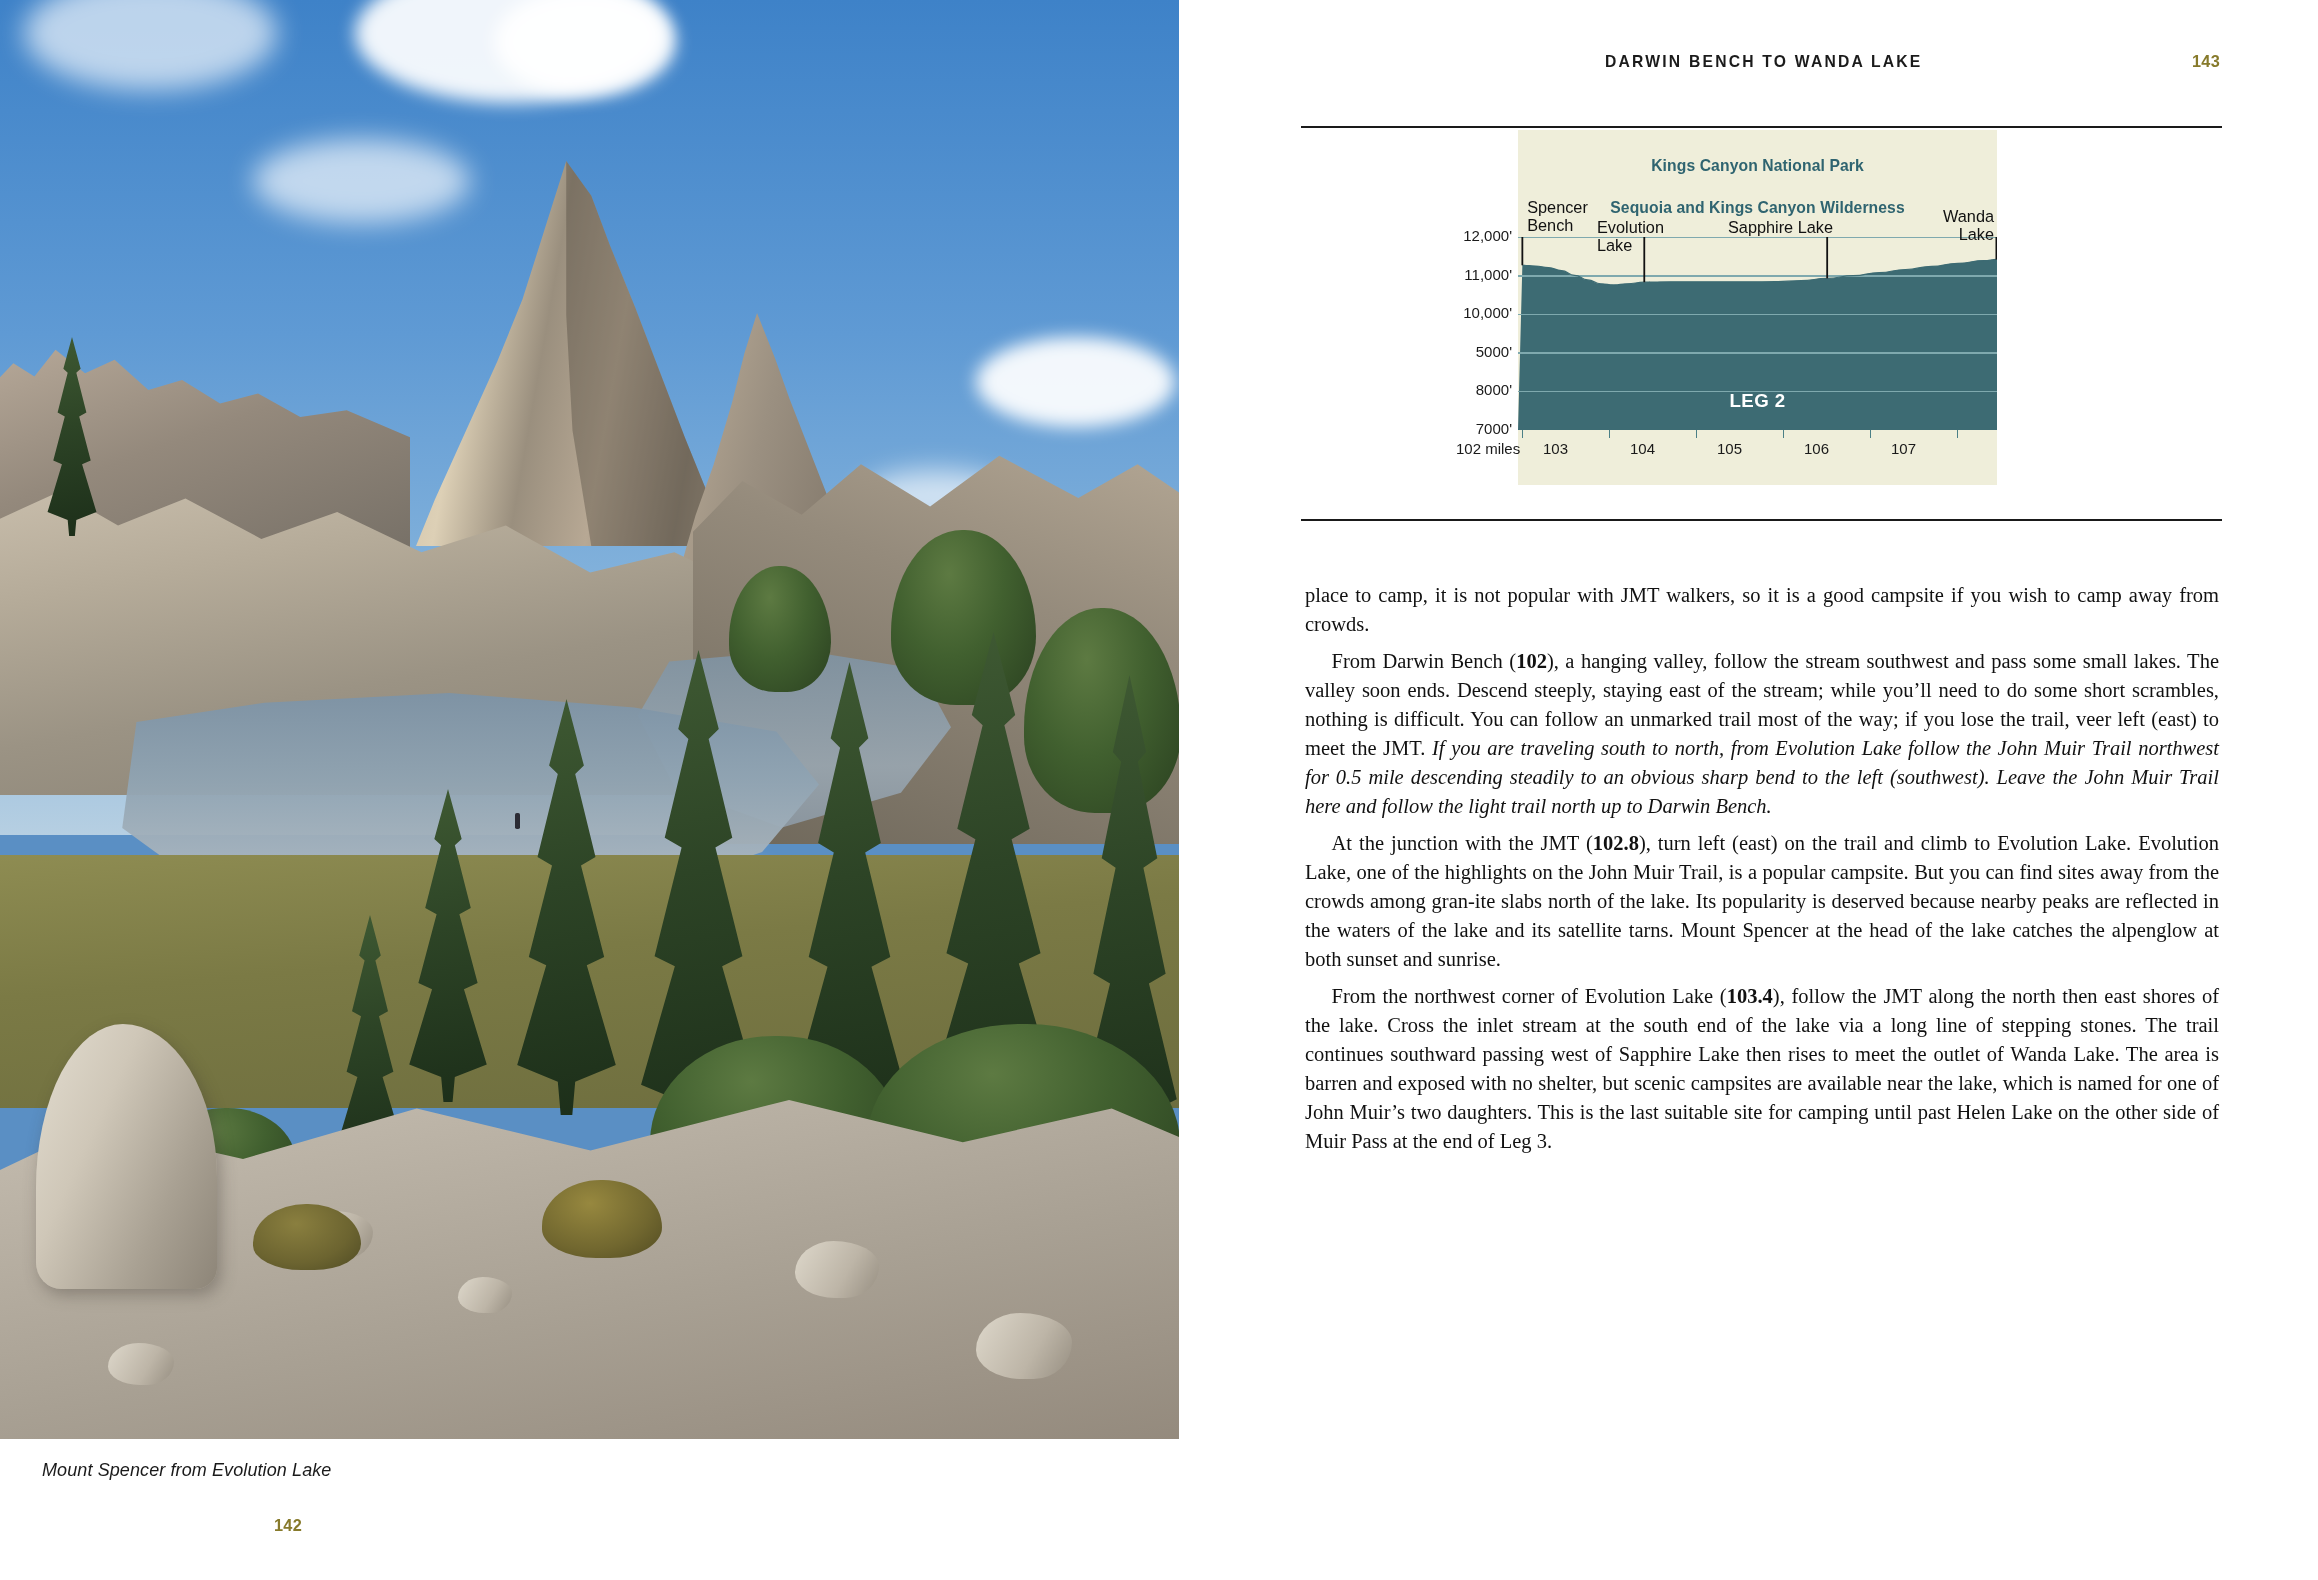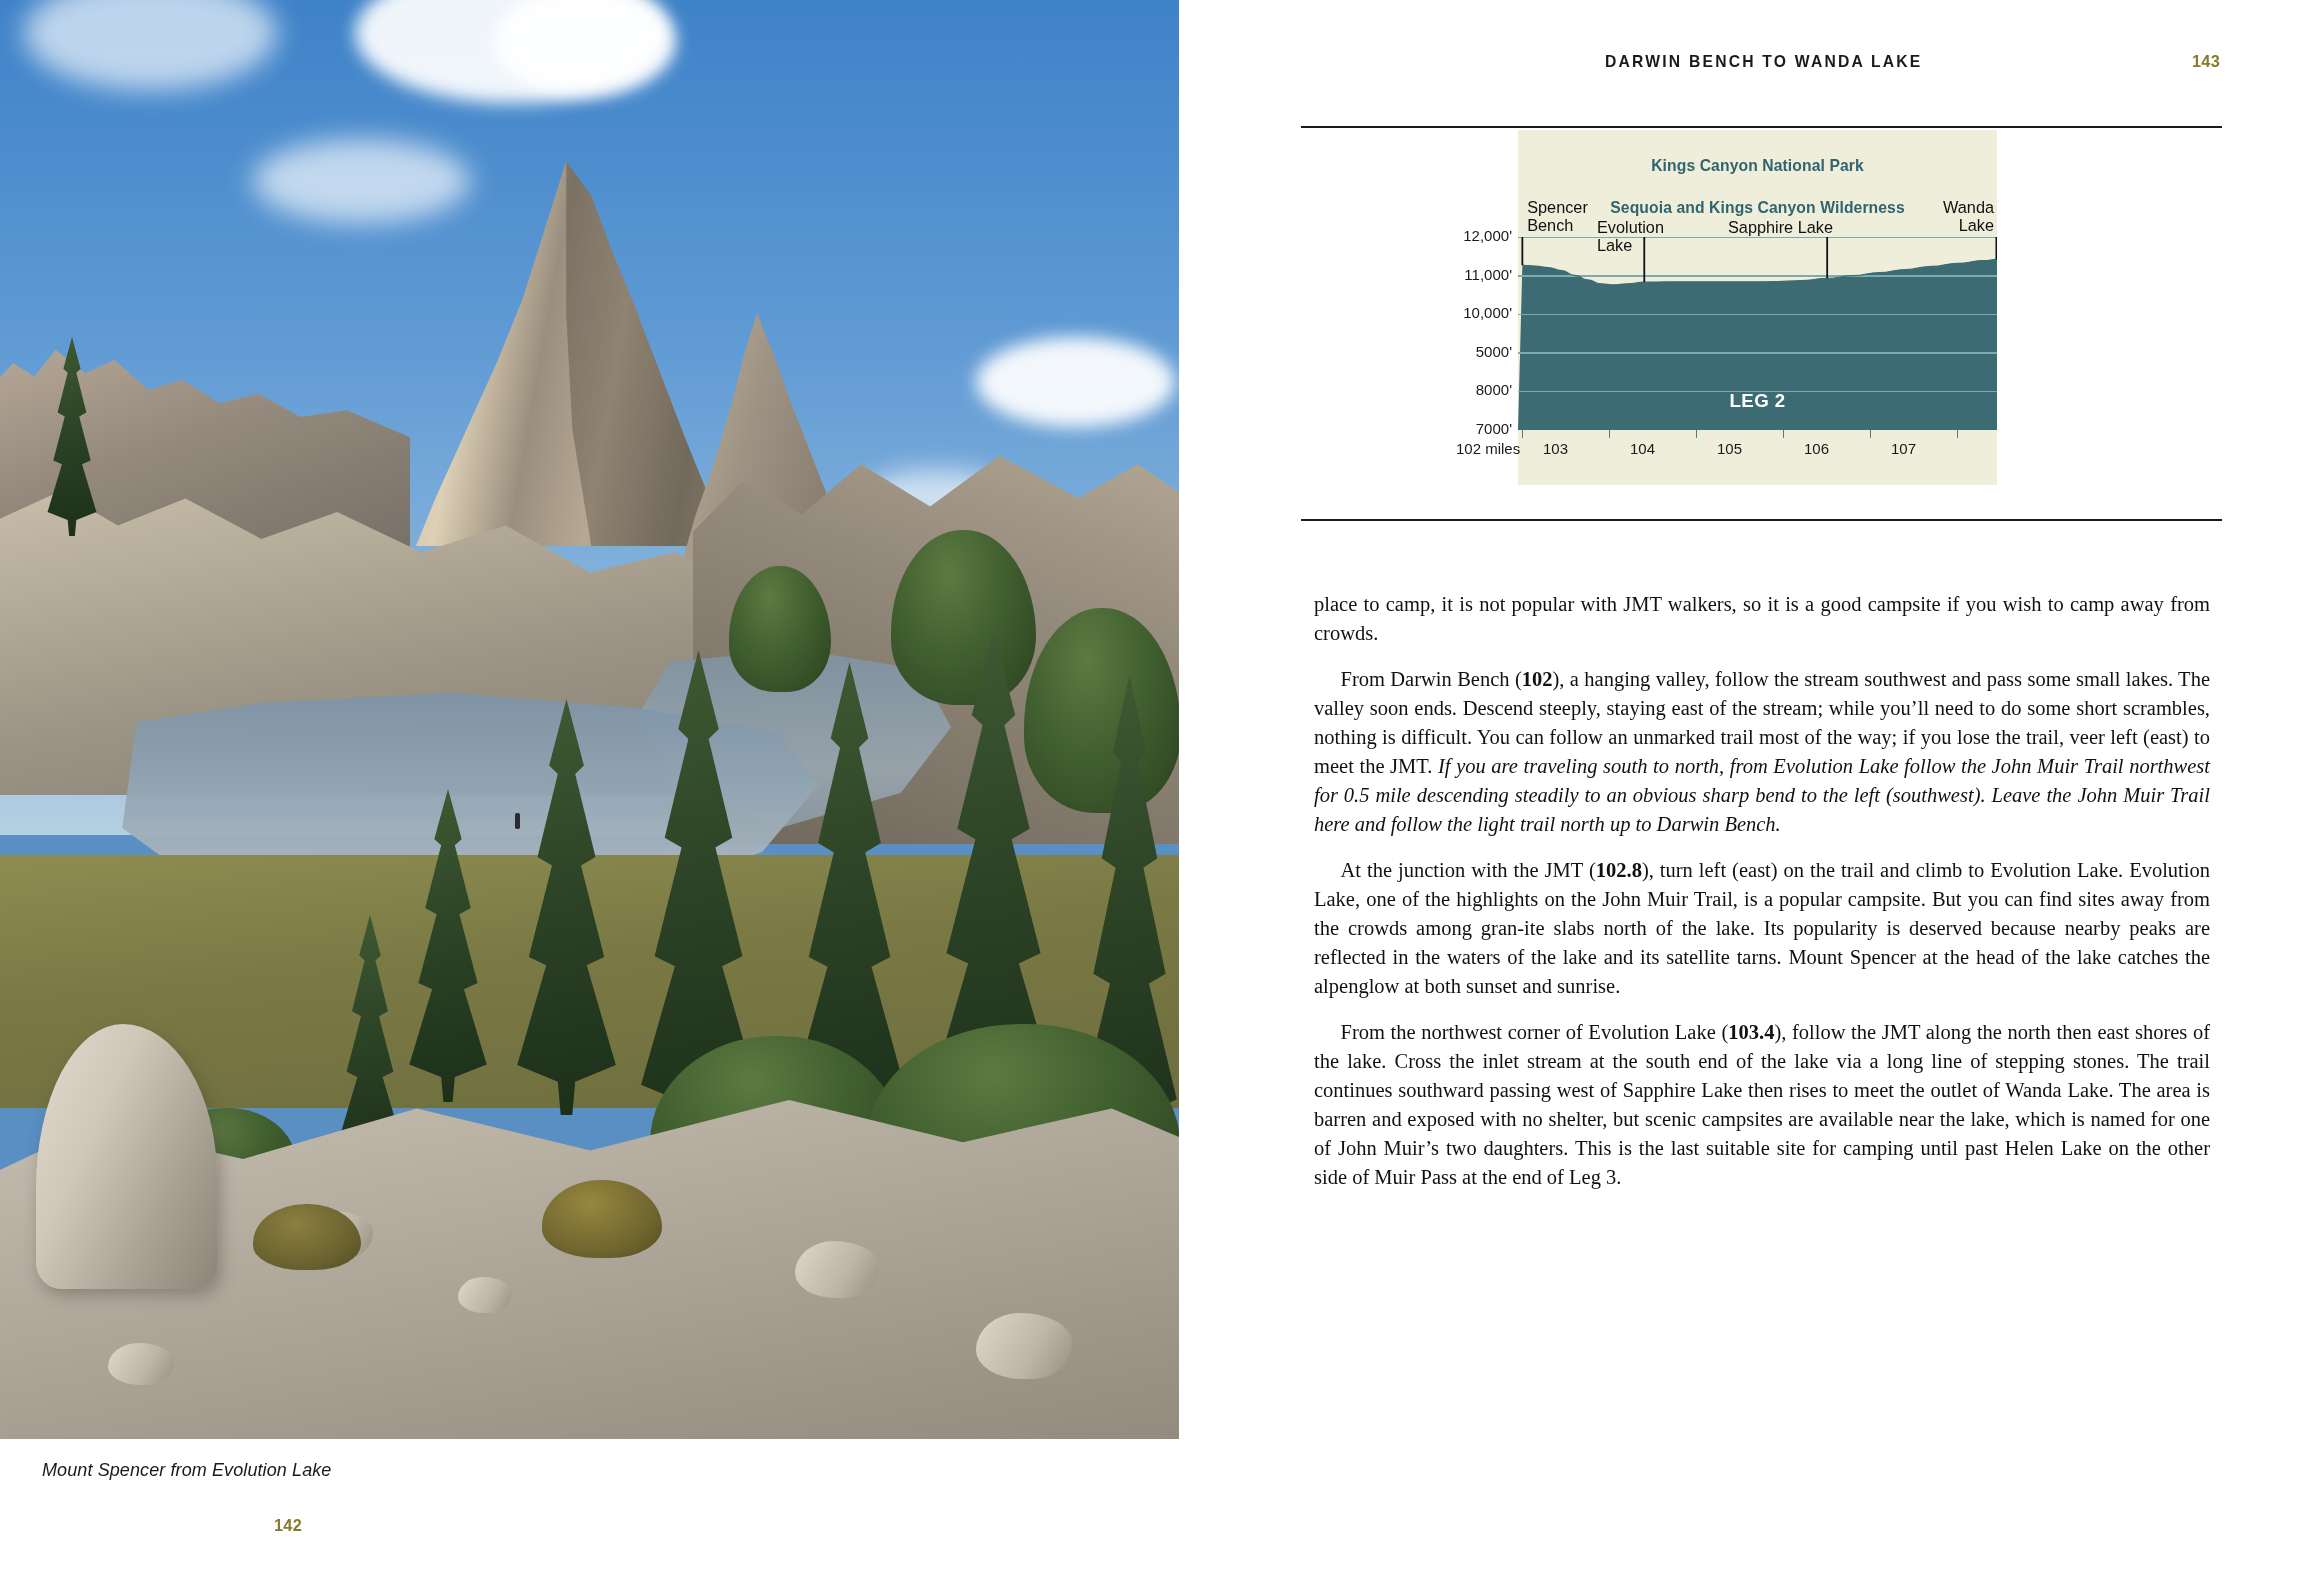--- a/index.html
+++ b/index.html
@@ -179,21 +179,21 @@
   }
 
   
   #body-copy {
     position: absolute; left: 1297px; top: 573px; width: 930px;
     font-family: "Liberation Serif", serif;
     font-size: 20.5px; line-height: 29px; color: #111111;
     text-align: justify; text-justify: inter-word;
     hyphens: manual;
   }
-  #body-copy p { margin: 17px; text-indent: 0; }
+  #body-copy p { margin: 8px; text-indent: 0; }
   #body-copy p + p { text-indent: 26.5px; }
   #body-copy b { font-weight: bold; }
   #body-copy i { font-style: italic; }
 </style>
 </head>
 <body>
 
 <div id="left-page">
 
   <div id="photo">
@@ -314,21 +314,21 @@
         <div>Spencer</div>
         <div>Bench</div>
       </div>
       <div class="poi" style="left: 79px; top: 89px;">
         <div>Evolution</div>
         <div>Lake</div>
       </div>
       <div class="poi" style="left: 210px; top: 89px;">
         <div>Sapphire Lake</div>
       </div>
-      <div class="poi" style="text-align: right; left: 398px; top: 69px; width: 78px;">
+      <div class="poi" style="text-align: right; left: 398px; top: 78px; width: 78px;">
         <div>Wanda</div>
         <div>Lake</div>
       </div>
     </div>
 </div>
 
 <div id="body-copy">
   <p><span>place to camp, it is not popular with JMT walkers, so it is a good campsite if you wish to camp away from crowds.</span></p>
   <p><span>From Darwin Bench (</span><b>102</b><span>), a hanging valley, follow the stream southwest and pass some small lakes. The valley soon ends. Descend steeply, staying east of the stream; while you’ll need to do some short scrambles, nothing is difficult. You can follow an unmarked trail most of the way; if you lose the trail, veer left (east) to meet the JMT. </span><i>If you are traveling south to north, from Evolution Lake follow the John Muir Trail northwest for 0.5 mile descending steadily to an obvious sharp bend to the left (southwest). Leave the John Muir Trail here and follow the light trail north up to Darwin Bench.</i></p>
   <p><span>At the junction with the JMT (</span><b>102.8</b><span>), turn left (east) on the trail and climb to Evolution Lake. Evolution Lake, one of the highlights on the John Muir Trail, is a popular campsite. But you can find sites away from the crowds among gran-ite slabs north of the lake. Its popularity is deserved because nearby peaks are reflected in the waters of the lake and its satellite tarns. Mount Spencer at the head of the lake catches the alpenglow at both sunset and sunrise.</span></p>

